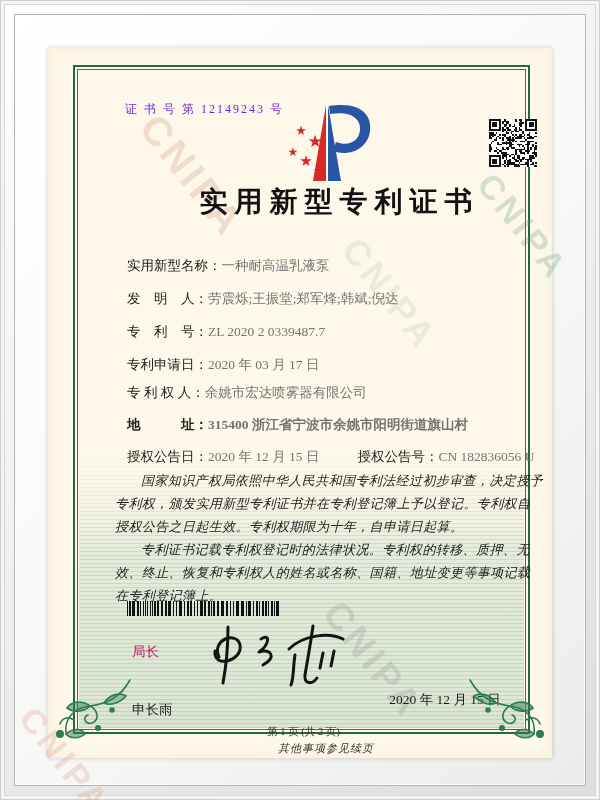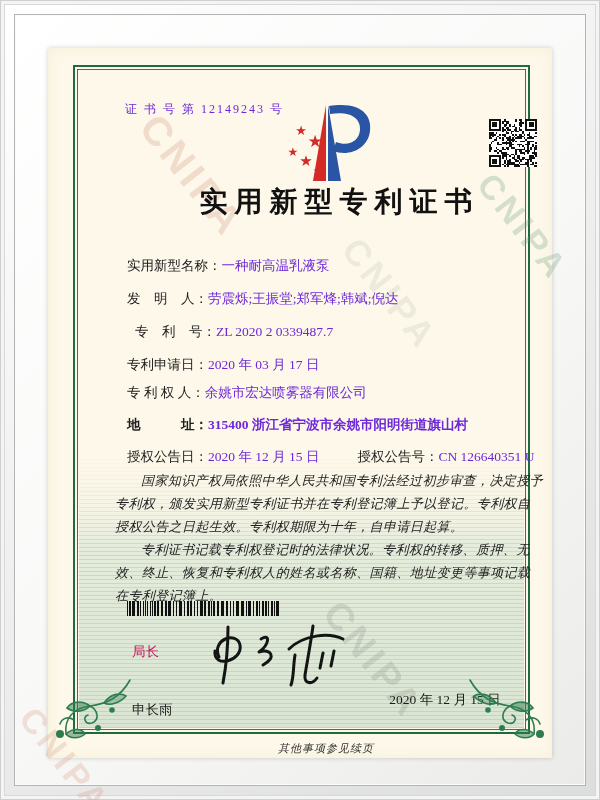--- a/index.html
+++ b/index.html
@@ -39,22 +39,22 @@
   
   .content{position:absolute;inset:0;z-index:2;}
   .cert-no{position:absolute;left:50px;top:34px;font-size:12px;letter-spacing:2px;color:#6d28d9;}
   .logo{position:absolute;left:200px;top:34px;width:104px;height:90px;}
   .qr{position:absolute;left:414px;top:52px;width:48px;height:48px;}
   .title{position:absolute;left:0;top:116px;width:100%;text-align:center;
     font-size:28px;font-weight:bold;color:#111;letter-spacing:7px;padding-left:38px;}
   .fields{position:absolute;left:52px;top:188px;width:420px;font-size:13.5px;color:#1d1d1d;}
   .frow{position:absolute;left:0;white-space:nowrap;}
   .frow .lab{color:#1d1d1d;}
-  .frow .val{color:#6d28d9;}
-  .r0{top:2px;}.r1{top:35px;}.r2{top:68px;margin-left:8px;}.r3{top:101px;}.r4{top:129px;text-align:right;}.r5{top:161px;font-weight:bold;}.r6{top:193px;}
+  .frow .val{color:#737373;}
+  .r0{top:2px;}.r1{top:35px;}.r2{top:68px;}.r3{top:101px;}.r4{top:129px;text-align:right;}.r5{top:161px;font-weight:bold;}.r6{top:193px;}
   .pair2{margin-left:38px;}
   .paras{position:absolute;left:40px;top:402px;width:428px;font-size:13px;line-height:23px;
     color:#222;font-style:italic;letter-spacing:.4px;}
   .paras p{margin:0;text-indent:2em;}
   .barcode{position:absolute;left:52px;top:534px;width:152px;height:15px;}
   .signer-title{position:absolute;left:57px;top:576px;font-size:13.5px;color:#be185d;}
   .signer-name{position:absolute;left:57px;top:602px;font-size:13.5px;color:#1c1c1c;margin-top:32px;}
   .signature{position:absolute;left:122px;top:552px;width:160px;height:80px;}
   .issue-date{position:absolute;left:290px;top:624px;width:160px;text-align:center;
     font-size:13.5px;color:#1c1c1c;}
@@ -436,21 +436,21 @@
           <div class="frow r3">
             <span class="lab">专利申请日：</span><span class="val">2020 年 03 月 17 日</span>
           </div>
           <div class="frow r4">
             <span class="lab">专 利 权 人：</span><span class="val">余姚市宏达喷雾器有限公司</span>
           </div>
           <div class="frow r5">
             <span class="lab">地　　　址：</span><span class="val">315400 浙江省宁波市余姚市阳明街道旗山村</span>
           </div>
           <div class="frow r6">
-            <span class="lab">授权公告日：</span><span class="val">2020 年 12 月 15 日</span><span class="lab pair2">授权公告号：</span><span class="val">CN 126640351 U</span>
+            <span class="lab">授权公告日：</span><span class="val">2020 年 12 月 15 日</span><span class="lab pair2">授权公告号：</span><span class="val">CN 182836056 U</span>
           </div>
         </div>
 
         <div class="paras">
           <p>国家知识产权局依照中华人民共和国专利法经过初步审查，决定授予专利权，颁发实用新型专利证书并在专利登记簿上予以登记。专利权自授权公告之日起生效。专利权期限为十年，自申请日起算。</p>
           <p>专利证书记载专利权登记时的法律状况。专利权的转移、质押、无效、终止、恢复和专利权人的姓名或名称、国籍、地址变更等事项记载在专利登记簿上。</p>
         </div>
 
         <svg class="barcode" id="barcode-svg" viewBox="0 0 152 15" preserveAspectRatio="none">
             <rect x="0" y="0" width="1" height="15" fill="#111"></rect>
@@ -511,20 +511,21 @@
             <path d="M64,20 C74,14 72,26 62,33 C74,29 80,38 66,46"></path>
             <path d="M92,30 C106,16 132,13 146,20"></path>
             <path d="M116,7 C114,22 110,44 108,56 C107,65 115,66 120,59"></path>
             <path d="M98,36 C96,48 97,58 94,66"></path>
             <path d="M126,34 L123,49"></path>
             <path d="M137,32 L134,47"></path>
           </g>
         </svg>
 
         <div class="issue-date">2020 年 12 月 15 日</div>
+        <div class="page-info">第 1 页 (共 2 页)</div>
       </div>
     </div>
 
     <svg class="ornament orn-l" width="80" height="66" viewBox="0 0 80 66">
       <g fill="none" stroke="#2e7d4f" stroke-width="1.6" stroke-linecap="round">
         <path d="M76,4 C66,22 52,28 36,30 C20,32 10,42 12,58"></path>
         <path d="M36,30 C44,34 46,44 38,47 C31,49 28,41 34,39"></path>
         <path d="M36,30 C28,24 18,25 13,32 C20,37 30,36 36,30 Z" fill="#2e7d4f" fill-opacity=".5"></path>
         <path d="M50,27 C56,18 66,16 72,20 C66,27 56,30 50,27 Z" fill="#2e7d4f" fill-opacity=".35"></path>
         <path d="M12,58 C18,52 28,52 31,58 C25,63 16,63 12,58 Z" fill="#2e7d4f" fill-opacity=".5"></path>

